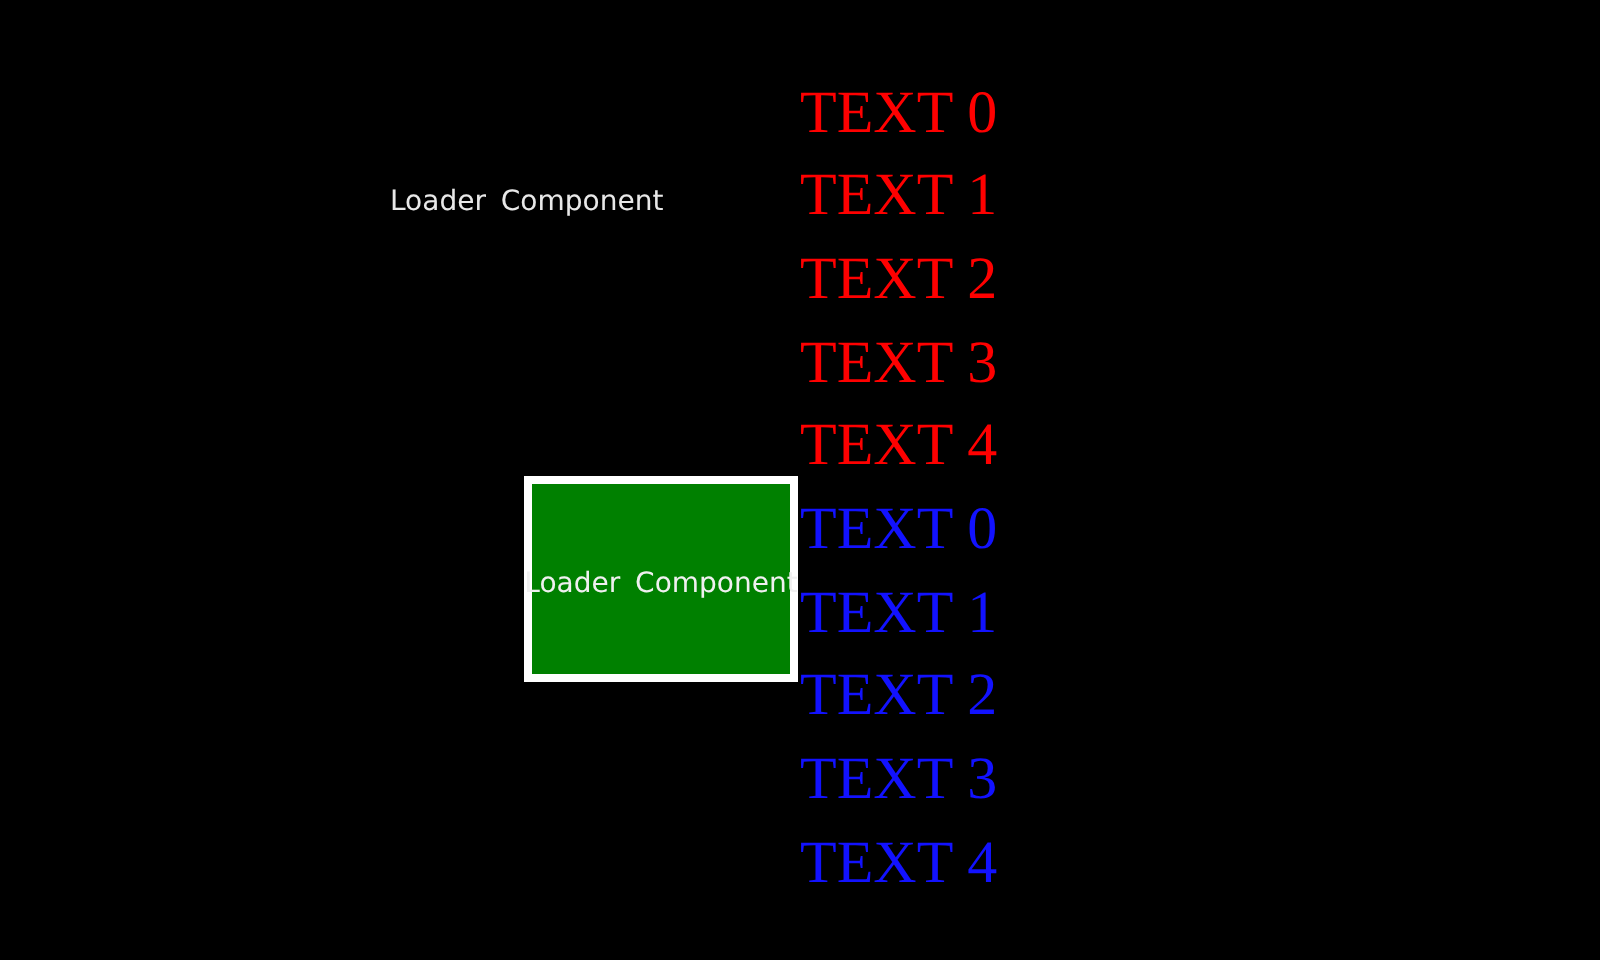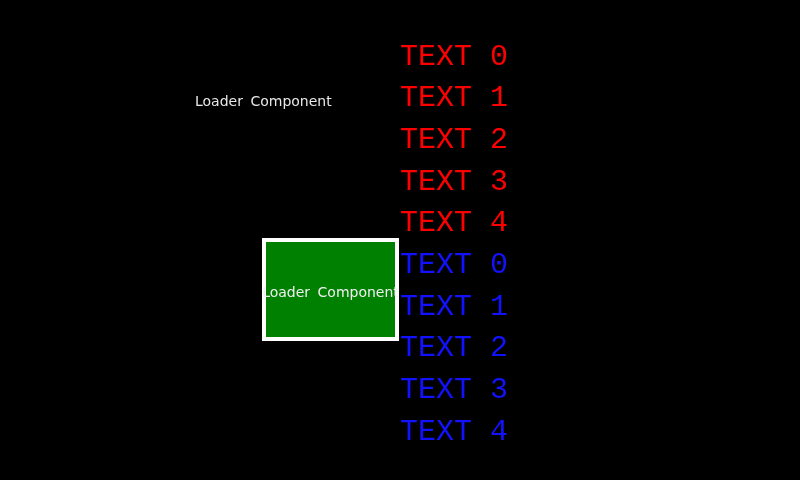--- a/index.html
+++ b/index.html
@@ -42,21 +42,21 @@
     font-size: 14px;
     line-height: normal;
     color: #f0f0f0;
     white-space: nowrap;
     word-spacing: 3px;
     transform: translateY(2px);
   }
   .list-text {
     position: absolute;
     left: 400px;
-    font-family: Liberation Mono, monospace;
+    font-family: Liberation Serif, serif;
     font-size: 30px;
     line-height: 1;
     white-space: pre;
   }
   .list-text.red  { color: #ff0000; }
   .list-text.blue { color: #1212ff; }
 </style>
 </head>
 <body>
 

